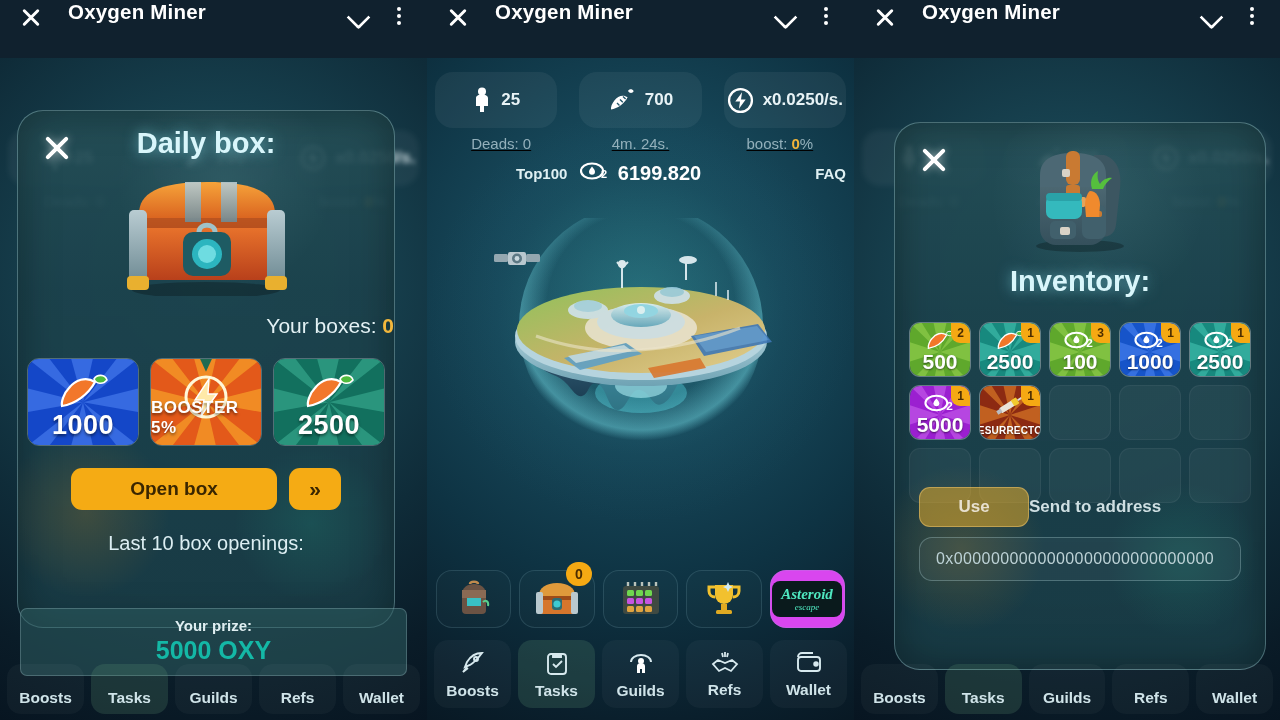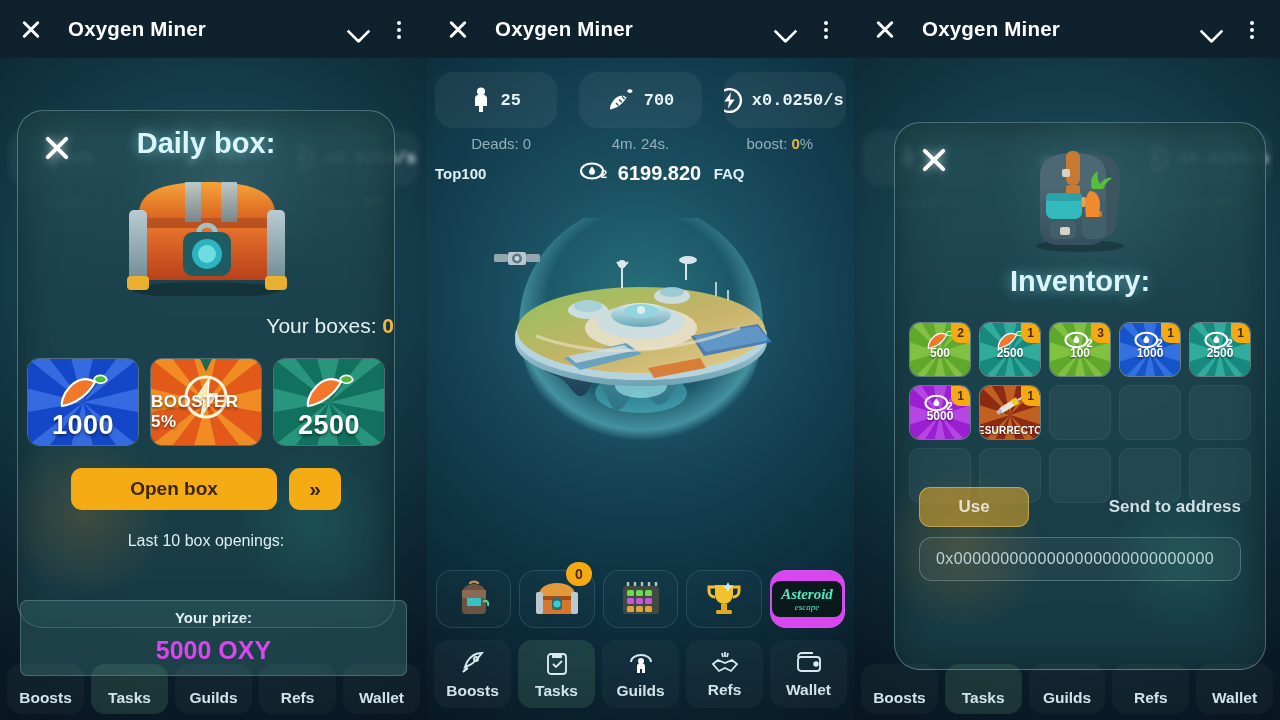--- a/index.html
+++ b/index.html
@@ -23,21 +23,21 @@
     background:
       radial-gradient(ellipse 70% 40% at 50% 44%, rgba(80,200,210,.20) 0%, rgba(40,120,140,.06) 48%, rgba(0,0,0,0) 72%),
       radial-gradient(120% 75% at 50% 40%, #1e5b68 0%, #17485a 28%, #0e3343 55%, #0a1f2c 80%, #06121c 100%);
   }
 
   
   .titlebar{
     position:relative;z-index:40;
     height:58px;width:100%;
     background:#10212e;
-    display:flex;align-items:center;
+    display:flex;align-items:flex-start;
     padding:0 14px;
     color:#fff;
   }
   .tb-close{
     width:34px;height:34px;flex:0 0 34px;position:relative;cursor:pointer;
   }
   .tb-close:before,.tb-close:after{
     content:"";position:absolute;left:6px;top:16px;width:22px;height:3px;
     background:#fff;border-radius:2px;
   }
@@ -54,34 +54,34 @@
     transform:rotate(45deg);border-radius:0 0 3px 0;
   }
   .tb-dots{width:28px;height:30px;position:relative;cursor:pointer;flex:0 0 28px;margin-left:12px;}
   .tb-dots i{position:absolute;left:12px;width:4px;height:4px;border-radius:50%;background:#fff;}
   .tb-dots i:nth-child(1){top:7px;}
   .tb-dots i:nth-child(2){top:14px;}
   .tb-dots i:nth-child(3){top:21px;}
 
   
   .statsWrap{position:absolute;top:58px;left:0;width:100%;z-index:10;}
-  .statsRow{display:flex;gap:22px;padding:14px 8px 0 8px;font-family:Liberation Mono, monospace;}
+  .statsRow{display:flex;gap:22px;padding:14px 8px 0 8px;}
   .statCard{
     flex:1;height:56px;border-radius:18px;
     background:rgba(255,255,255,.055);
     display:flex;align-items:center;justify-content:center;gap:9px;
     color:#e8f3f6;font-size:17px;font-weight:600;
     white-space:nowrap;overflow:hidden;
   }
   .statCard svg{flex:0 0 auto;}
-  .subRow{display:flex;gap:7px;padding:7px 8px 0 8px;}
+  .subRow{display:flex;gap:7px;padding:7px 8px 0 8px;text-decoration:underline;}
   .subCell{flex:1;text-align:center;font-size:15px;color:#93b0bb;}
   .subCell b{color:#f0b43a;font-weight:700;}
   .linkRow{display:flex;gap:7px;padding:8px 8px 0 8px;align-items:center;}
-  .linkCell{flex:1;text-align:left;font-size:15px;color:#dff0f3;font-weight:600;}
+  .linkCell{flex:1;text-align:right;font-size:15px;color:#dff0f3;font-weight:600;}
   .o2big{display:flex;align-items:center;justify-content:center;gap:8px;font-size:20px;color:#fff;font-weight:600;}
 
   
   .planetArea{position:absolute;top:200px;left:0;width:100%;height:330px;}
   .planet{
     position:absolute;left:50%;top:18px;transform:translateX(-50%);
     width:330px;height:250px;
   }
   .timerPill{
     position:absolute;right:26px;top:248px;
@@ -158,79 +158,79 @@
     width:112px;height:88px;border-radius:12px;position:relative;overflow:hidden;
     display:flex;flex-direction:column;align-items:center;justify-content:flex-end;
     border:1px solid rgba(255,255,255,.25);
   }
   .prizeCard .rays{position:absolute;inset:0;}
   .prizeCard .pv{
     position:relative;z-index:3;color:#fff;font-size:27px;font-weight:bold;
     letter-spacing:.5px;padding-bottom:4px;
     text-shadow:0 2px 3px rgba(0,0,0,.5);
   }
-  .prizeCard .pv.small{font-size:17px;padding-bottom:13px;}
+  .prizeCard .pv.small{font-size:17px;padding-bottom:7px;}
   .prizeCard .ic{position:absolute;left:0;right:0;top:14px;display:flex;justify-content:center;z-index:3;}
   .btnRow{display:flex;gap:12px;justify-content:center;align-items:center;margin-top:22px;position:relative;z-index:4;}
   .openBtn{
     width:206px;height:42px;border-radius:11px;background:#f5ab14;border:none;
     color:#3a2600;font-size:19px;font-weight:600;cursor:pointer;
   }
   .nextBtn{
     width:52px;height:42px;border-radius:11px;background:#f5ab14;border:none;
     color:#3a2600;font-size:21px;font-weight:bold;cursor:pointer;
   }
   .lastLine{
-    text-align:center;color:#dceef2;font-size:16px;margin-top:22px;position:relative;z-index:4;
+    text-align:center;color:#dceef2;font-size:20px;margin-top:22px;position:relative;z-index:4;
   }
   .prizeBanner{
     position:absolute;left:20px;right:20px;bottom:-46px;z-index:26;
     border:1px solid rgba(190,225,230,.25);border-radius:7px;
     background:rgba(46,92,96,.55);
     text-align:center;padding:8px 0 10px 0;
   }
   .prizeBanner .t{color:#dfeef1;font-size:15px;font-weight:600;}
-  .prizeBanner .v{color:#d946ef;font-size:25px;font-weight:bold;margin-top:10px;}
+  .prizeBanner .v{color:#14b8a6;font-size:25px;font-weight:bold;margin-top:2px;}
 
   
   .backpack{margin:10px auto 0;width:128px;height:120px;position:relative;z-index:4;}
   .invGrid{
     display:grid;grid-template-columns:repeat(5,1fr);gap:8px;
     padding:0 14px;margin-top:24px;position:relative;z-index:4;
   }
   .invCell{
     height:55px;border-radius:11px;background:rgba(255,255,255,.045);
     border:1px solid rgba(255,255,255,.05);
     position:relative;overflow:hidden;cursor:pointer;
     display:flex;flex-direction:column;align-items:center;justify-content:flex-end;
   }
   .invCell.filled{border:1px solid rgba(255,255,255,.3);}
   .invCell .rays{position:absolute;inset:0;}
   .invCell .iv{
-    position:relative;z-index:3;color:#fff;font-size:12px;font-weight:bold;
-    padding-bottom:16px;text-shadow:0 1px 2px rgba(0,0,0,.55);
+    position:relative;z-index:3;color:#fff;font-size:21px;font-weight:bold;
+    padding-bottom:2px;text-shadow:0 1px 2px rgba(0,0,0,.55);
   }
   .invCell .iv.tiny{font-size:10px;letter-spacing:.2px;padding-bottom:3px;}
   .invCell .ic{position:absolute;left:0;right:0;top:7px;display:flex;justify-content:center;z-index:3;}
   .qty{
     position:absolute;right:0;top:0;z-index:4;
     width:19px;height:20px;background:#f5a913;color:#4b2d00;
     font-size:12px;font-weight:bold;display:flex;align-items:center;justify-content:center;
     border-radius:0 10px 0 9px;
   }
   .invActions{
     position:absolute;left:24px;right:24px;bottom:88px;z-index:4;
   }
   .segRow{display:flex;align-items:center;gap:0;}
   .segBtn{
     width:110px;height:40px;border-radius:11px;background:rgba(226,170,40,.55);
     border:1px solid rgba(240,200,110,.5);
     color:#e7e0cf;font-size:17px;font-weight:600;display:flex;align-items:center;justify-content:center;cursor:pointer;
   }
-  .segTxt{flex:1;text-align:right;color:#cfdfe2;font-size:17px;font-weight:600;cursor:pointer;}
+  .segTxt{flex:1;text-align:left;color:#cfdfe2;font-size:17px;font-weight:600;cursor:pointer;}
   .addrInput{
     margin-top:10px;width:100%;height:44px;border-radius:13px;
     border:1px solid rgba(190,225,230,.30);background:rgba(255,255,255,.04);
     color:#bdd2d6;font-size:16px;padding:0 16px;
     font-family:Liberation Sans, sans-serif;letter-spacing:.4px;
     overflow:hidden;white-space:nowrap;display:flex;align-items:center;
   }
 </style>
 </head>
 <body>

